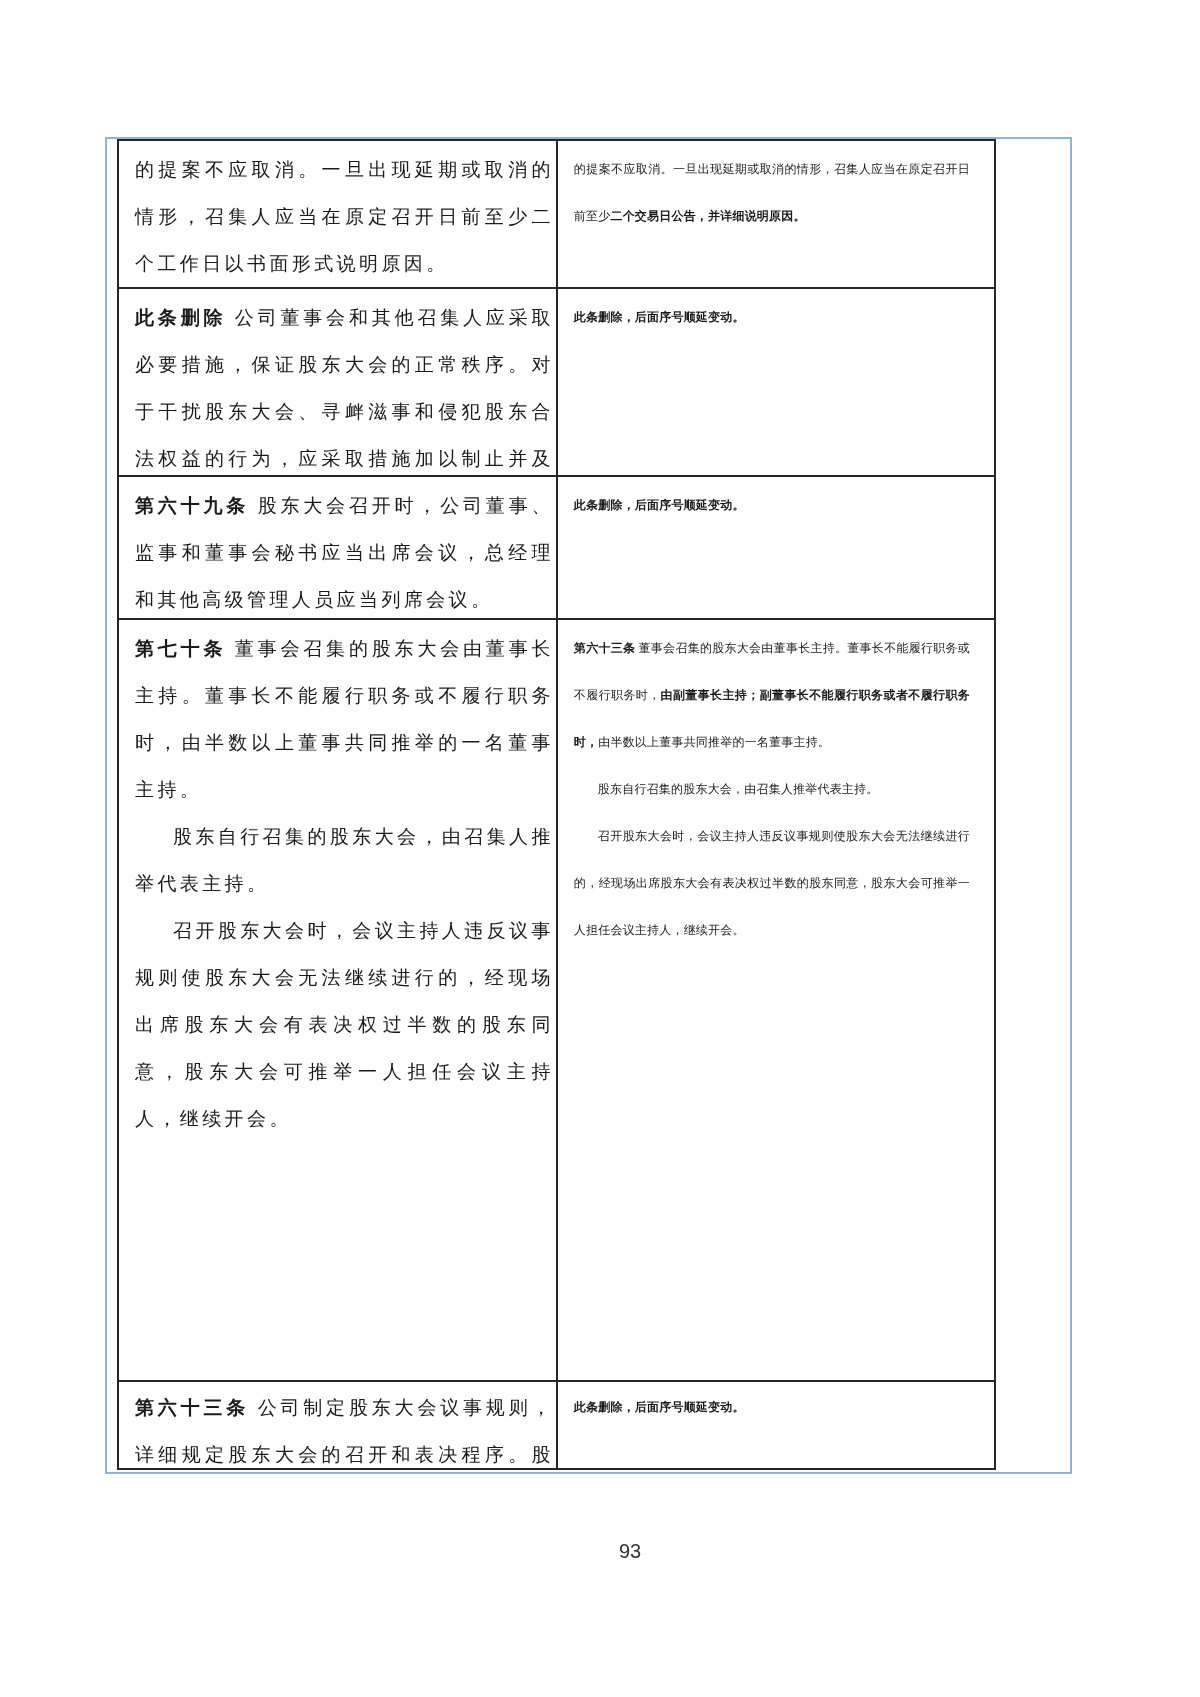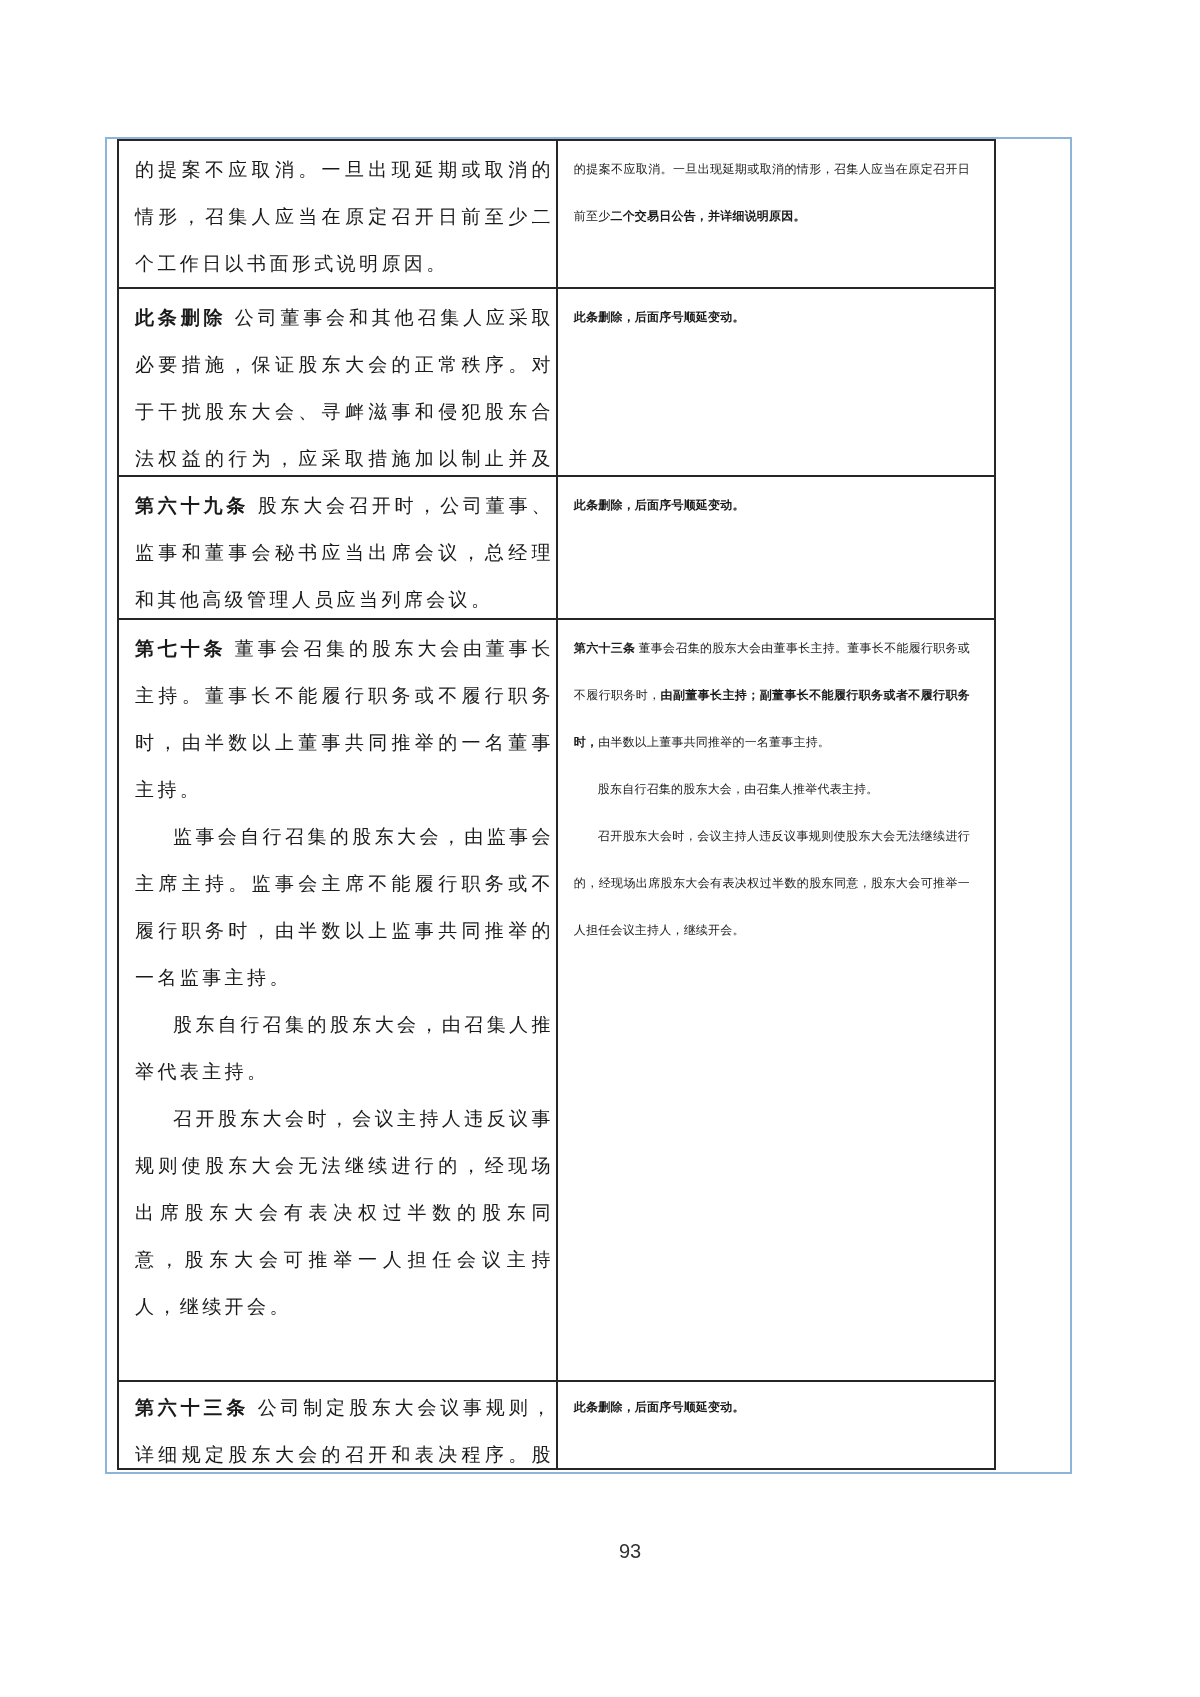--- a/index.html
+++ b/index.html
@@ -62,21 +62,20 @@
       <div class="cell left">
         <p><b>第六十九条</b><span> 股东大会召开时，公司董事、监事和董事会秘书应当出席会议，总经理和其他高级管理人员应当列席会议。</span></p>
       </div>
       <div class="cell right">
         <p><b>此条删除，后面序号顺延变动。</b></p>
       </div>
     </div>
     <div class="t-row r4">
       <div class="cell left">
         <p><b>第七十条</b><span> 董事会召集的股东大会由董事长主持。董事长不能履行职务或不履行职务时，由半数以上董事共同推举的一名董事主持。</span></p>
-        <p class="indent"><span>监事会自行召集的股东大会，由监事会主席主持。监事会主席不能履行职务或不履行职务时，由半数以上监事共同推举的一名监事主持。</span></p>
         <p class="indent"><span>股东自行召集的股东大会，由召集人推举代表主持。</span></p>
         <p class="indent"><span>召开股东大会时，会议主持人违反议事规则使股东大会无法继续进行的，经现场出席股东大会有表决权过半数的股东同意，股东大会可推举一人担任会议主持人，继续开会。</span></p>
       </div>
       <div class="cell right">
         <p><b>第六十三条</b><span> 董事会召集的股东大会由董事长主持。董事长不能履行职务或不履行职务时，</span><b>由副董事长主持；副董事长不能履行职务或者不履行职务时，</b><span>由半数以上董事共同推举的一名董事主持。</span></p>
         <p class="indent"><span>股东自行召集的股东大会，由召集人推举代表主持。</span></p>
         <p class="indent"><span>召开股东大会时，会议主持人违反议事规则使股东大会无法继续进行的，经现场出席股东大会有表决权过半数的股东同意，股东大会可推举一人担任会议主持人，继续开会。</span></p>
       </div>
     </div>
     <div class="t-row r5">

